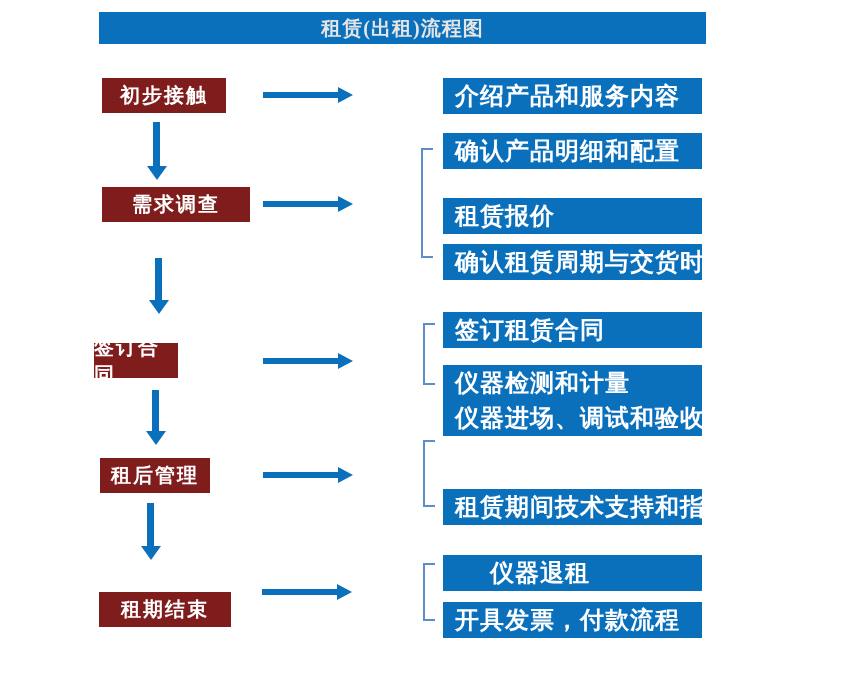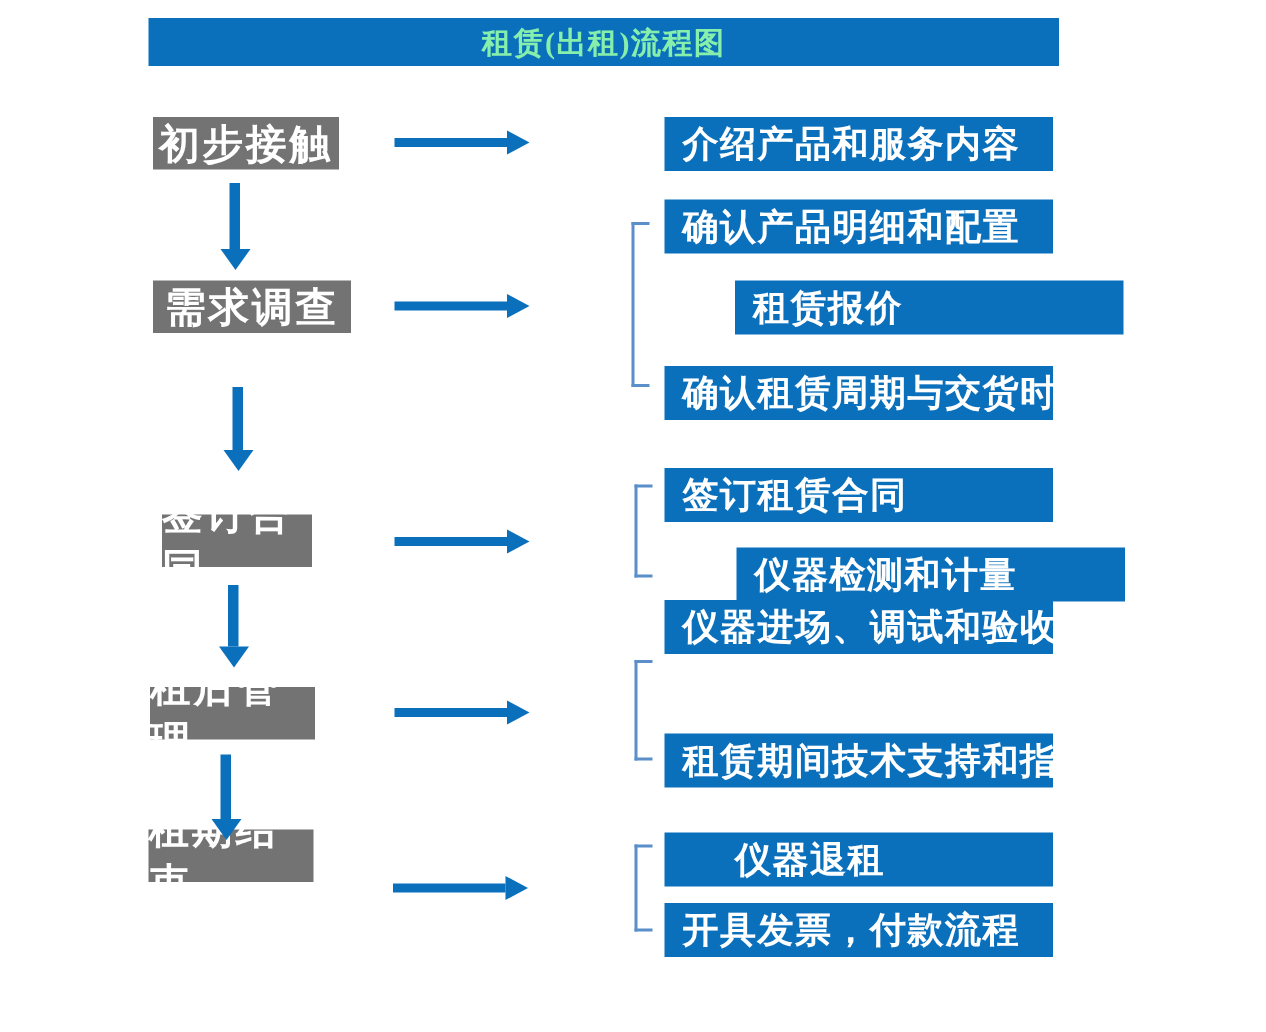--- a/index.html
+++ b/index.html
@@ -9,34 +9,34 @@
     height: 688px;
     background: #ffffff;
     font-family: "Liberation Serif", "DejaVu Serif", serif;
     overflow: hidden;
   }
   .title-bar {
     position: absolute;
     left: 99px; top: 12px;
     width: 607px; height: 32px;
     background: #0B70BC;
-    color: #86efac;
+    color: #e5e5e5;
     font-size: 20px;
     font-weight: bold;
     display: flex;
     align-items: center;
     justify-content: center;
     letter-spacing: 1px;
   }
   .stage-box {
     position: absolute;
     height: 35px;
-    background: #737373;
+    background: #7f1d1d;
     color: #ffffff;
-    font-size: 27px;
+    font-size: 20px;
     font-weight: bold;
     display: flex;
     align-items: center;
     justify-content: center;
     letter-spacing: 2px;
   }
   .detail-box {
     position: absolute;
     left: 443px;
     width: 259px;
@@ -93,31 +93,31 @@
   }
 </style>
 </head>
 <body>
 
 <div class="canvas">
 
   <div class="title-bar">租赁(出租)流程图</div>
 
   <div class="stage-box" style="left:102px; top:78px; width:124px;">初步接触</div>
-  <div class="stage-box" style="left:102px; top:187px; width:132px;">需求调查</div>
-  <div class="stage-box" style="left:108px; top:343px; width:100px;">签订合同</div>
+  <div class="stage-box" style="left:102px; top:187px; width:148px;">需求调查</div>
+  <div class="stage-box" style="left:94px; top:343px; width:84px;">签订合同</div>
   <div class="stage-box" style="left:100px; top:458px; width:110px;">租后管理</div>
-  <div class="stage-box" style="left:99px; top:553px; width:110px;">租期结束</div>
+  <div class="stage-box" style="left:99px; top:592px; width:132px;">租期结束</div>
 
   <div class="detail-box" style="top:78px;">介绍产品和服务内容</div>
   <div class="detail-box" style="top:133px;">确认产品明细和配置</div>
-  <div class="detail-box" style="top:187px;margin-left:47px;">租赁报价</div>
+  <div class="detail-box" style="top:198px;">租赁报价</div>
   <div class="detail-box" style="top:244px;">确认租赁周期与交货时间</div>
   <div class="detail-box" style="top:312px;">签订租赁合同</div>
-  <div class="detail-box" style="top:365px;margin-left:48px;">仪器检测和计量</div>
+  <div class="detail-box" style="top:365px;">仪器检测和计量</div>
   <div class="detail-box" style="top:400px;">仪器进场、调试和验收</div>
   <div class="detail-box" style="top:489px;">租赁期间技术支持和指导</div>
   <div class="detail-box" style="top:555px;padding-left:47px;">仪器退租</div>
   <div class="detail-box" style="top:602px;">开具发票，付款流程</div>
 
   <div class="h-arrow" style="left:263px; top:87px;">
     <div class="shaft"></div>
     <div class="head"></div>
   </div>
   <div class="h-arrow" style="left:263px; top:196px;">

